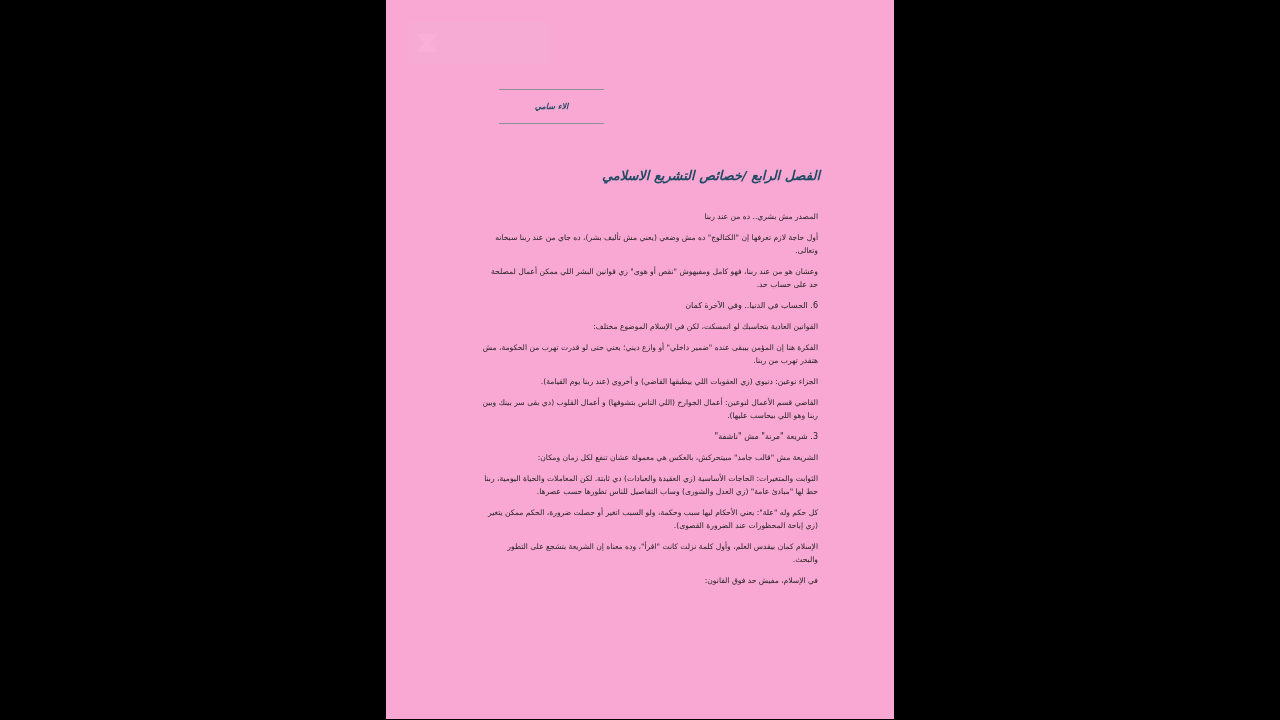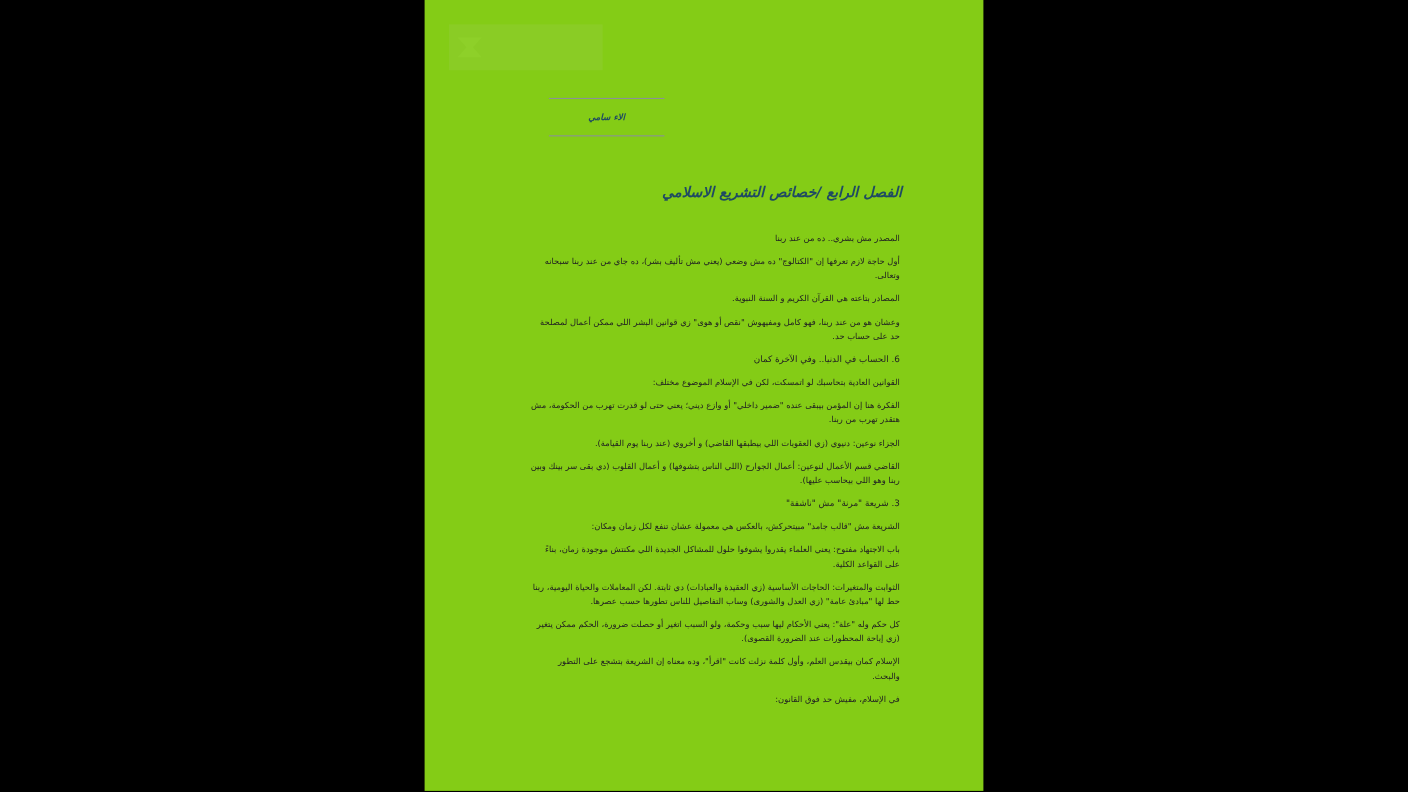--- a/index.html
+++ b/index.html
@@ -9,21 +9,21 @@
       height: 720px;
       overflow: hidden;
       background: #000000;
     }
     .page {
       position: absolute;
       left: 386px;
       top: 0;
       width: 508px;
       height: 719px;
-      background: #84cc16;
+      background: #f9a8d4;
       overflow: hidden;
     }
     .watermark {
       position: absolute;
       left: 22px;
       top: 22px;
       width: 140px;
       height: 42px;
       opacity: 0.08;
     }
@@ -96,29 +96,27 @@
 
   <div class="author-box">
     <span class="author-name">الاء سامي</span>
   </div>
 
   <div class="chapter-title">الفصل الرابع /خصائص التشريع الاسلامي</div>
 
   <div class="body">
     <p class="para">المصدر مش بشري.. ده من عند ربنا</p>
     <p class="para">أول حاجة لازم تعرفها إن "الكتالوج" ده مش وضعي (يعني مش تأليف بشر)، ده جاي من عند ربنا سبحانه وتعالى.</p>
-    <p class="para">المصادر بتاعته هي القرآن الكريم و السنة النبوية.</p>
     <p class="para">وعشان هو من عند ربنا، فهو كامل ومفيهوش "نقص أو هوى" زي قوانين البشر اللي ممكن أعمال لمصلحة حد على حساب حد.</p>
     <p class="para heading">6. الحساب في الدنيا.. وفي الآخرة كمان</p>
     <p class="para">القوانين العادية بتحاسبك لو اتمسكت، لكن في الإسلام الموضوع مختلف:</p>
     <p class="para">الفكرة هنا إن المؤمن بيبقى عنده "ضمير داخلي" أو وازع ديني؛ يعني حتى لو قدرت تهرب من الحكومة، مش هتقدر تهرب من ربنا.</p>
     <p class="para">الجزاء نوعين: دنيوي (زي العقوبات اللي بيطبقها القاضي) و أخروي (عند ربنا يوم القيامة).</p>
     <p class="para">القاضي قسم الأعمال لنوعين: أعمال الجوارح (اللي الناس بتشوفها) و أعمال القلوب (دي بقى سر بينك وبين ربنا وهو اللي بيحاسب عليها).</p>
     <p class="para heading">3. شريعة "مرنة" مش "ناشفة"</p>
     <p class="para">الشريعة مش "قالب جامد" مبيتحركش، بالعكس هي معمولة عشان تنفع لكل زمان ومكان:</p>
-    <p class="para">باب الاجتهاد مفتوح: يعني العلماء يقدروا يشوفوا حلول للمشاكل الجديدة اللي مكنتش موجودة زمان، بناءً على القواعد الكلية.</p>
     <p class="para">الثوابت والمتغيرات: الحاجات الأساسية (زي العقيدة والعبادات) دي ثابتة. لكن المعاملات والحياة اليومية، ربنا حط لها "مبادئ عامة" (زي العدل والشورى) وساب التفاصيل للناس تطورها حسب عصرها.</p>
     <p class="para">كل حكم وله "علة": يعني الأحكام ليها سبب وحكمة، ولو السبب اتغير أو حصلت ضرورة، الحكم ممكن يتغير (زي إباحة المحظورات عند الضرورة القصوى).</p>
     <p class="para">الإسلام كمان بيقدس العلم، وأول كلمة نزلت كانت "اقرأ"، وده معناه إن الشريعة بتشجع على التطور والبحث.</p>
     <p class="para">في الإسلام، مفيش حد فوق القانون:</p>
   </div>
 
 </div>
 
 </body></html>

